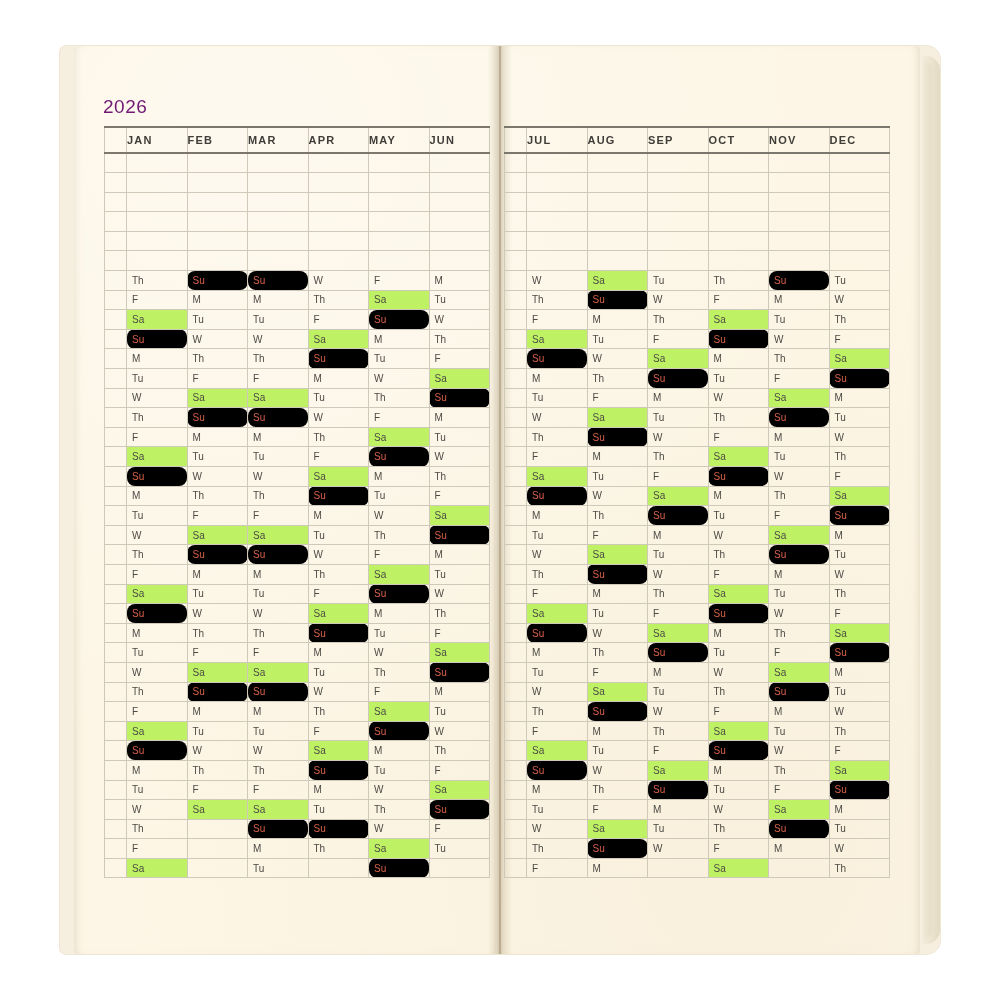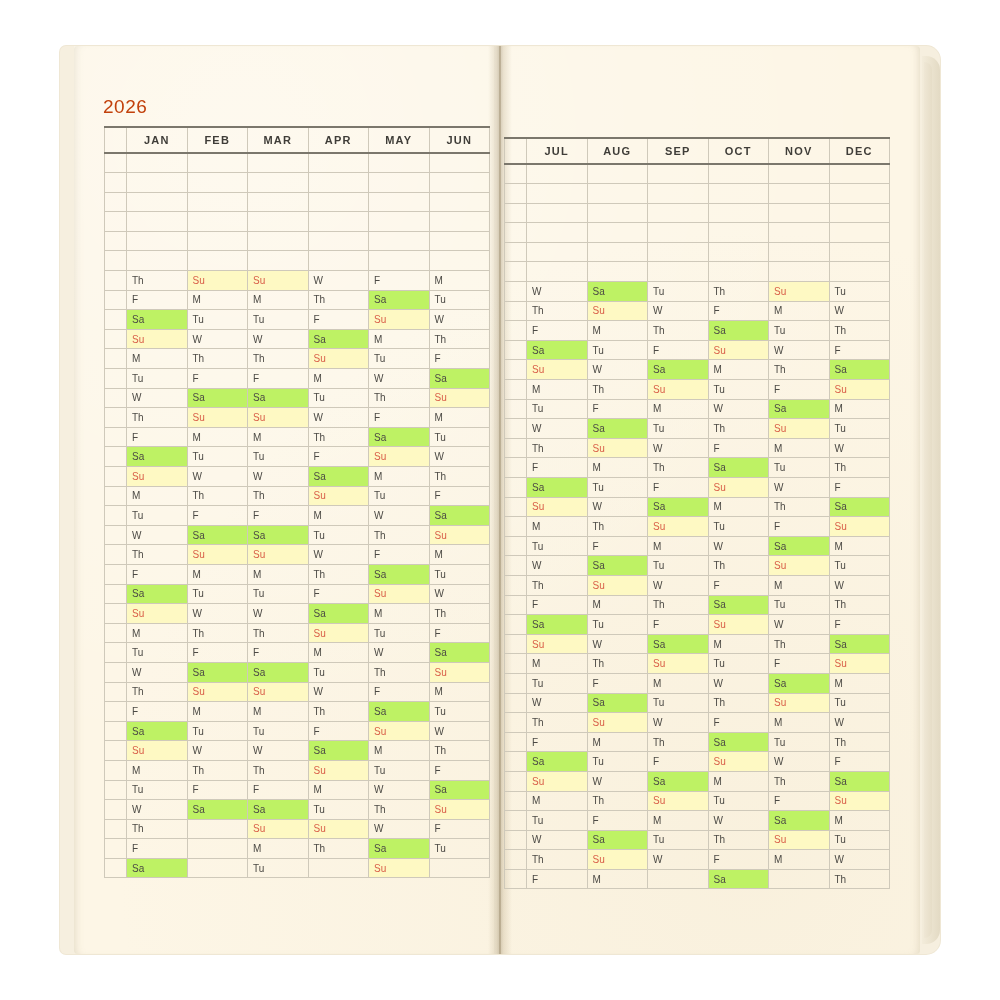--- a/index.html
+++ b/index.html
@@ -92,46 +92,46 @@
     background: rgba(140,122,88,0.35);
     pointer-events: none;
   }
 
   
   .year {
     position: absolute;
     left: 103px;
     top: 96px;
     font-size: 19px;
-    color: #c2410c;
+    color: #701a75;
     letter-spacing: 0.5px;
   }
 
   
   .cal {
     position: absolute;
     border-collapse: collapse;
     table-layout: fixed;
     font-size: 10.5px;
     color: #4c4a45;
   }
   .cal.left  { left: 104px; top: 126px; }
-  .cal.right { left: 504px; top: 126px; margin-top: 11px; }
+  .cal.right { left: 504px; top: 126px; }
 
   .cal th, .cal td {
     border: 1px solid #cfc9ba;
     padding: 0;
     height: 19.6px;
     text-align: left;
     font-weight: normal;
     box-sizing: border-box;
   }
   .cal th {
     height: 26px;
-    text-align: center;
+    text-align: left;
     font-size: 11px;
     letter-spacing: 1.2px;
     color: #3f3d38;
     font-weight: bold;
     border-top: 2px solid #7b776c;
     border-bottom: 2px solid #7b776c;
   }
   .cal th.corner {
     border-top: 2px solid #7b776c;
     border-bottom: 2px solid #7b776c;
@@ -145,21 +145,21 @@
     padding-right: 3px;
     color: #4c4a45;
     font-size: 10px;
     border-right: 1px solid #cfc9ba;
   }
   td.cell {
     padding-left: 5px;
     font-size: 10px;
   }
   td.cell.sat { background: #bef264; }
-  td.cell.sun { background: #fef9c3; color: #d9604a; }
+  td.cell.sun { background: #000000; color: #d9604a; border-radius: 8px; }
   td.cell.empty { background: transparent; }
   td.blank { height: 19.6px; }
 
   
   tr.notes td { height: 19.6px; background: transparent; }
 
   
   .texture {
     position: absolute;
     left: 14px; top: 0;

